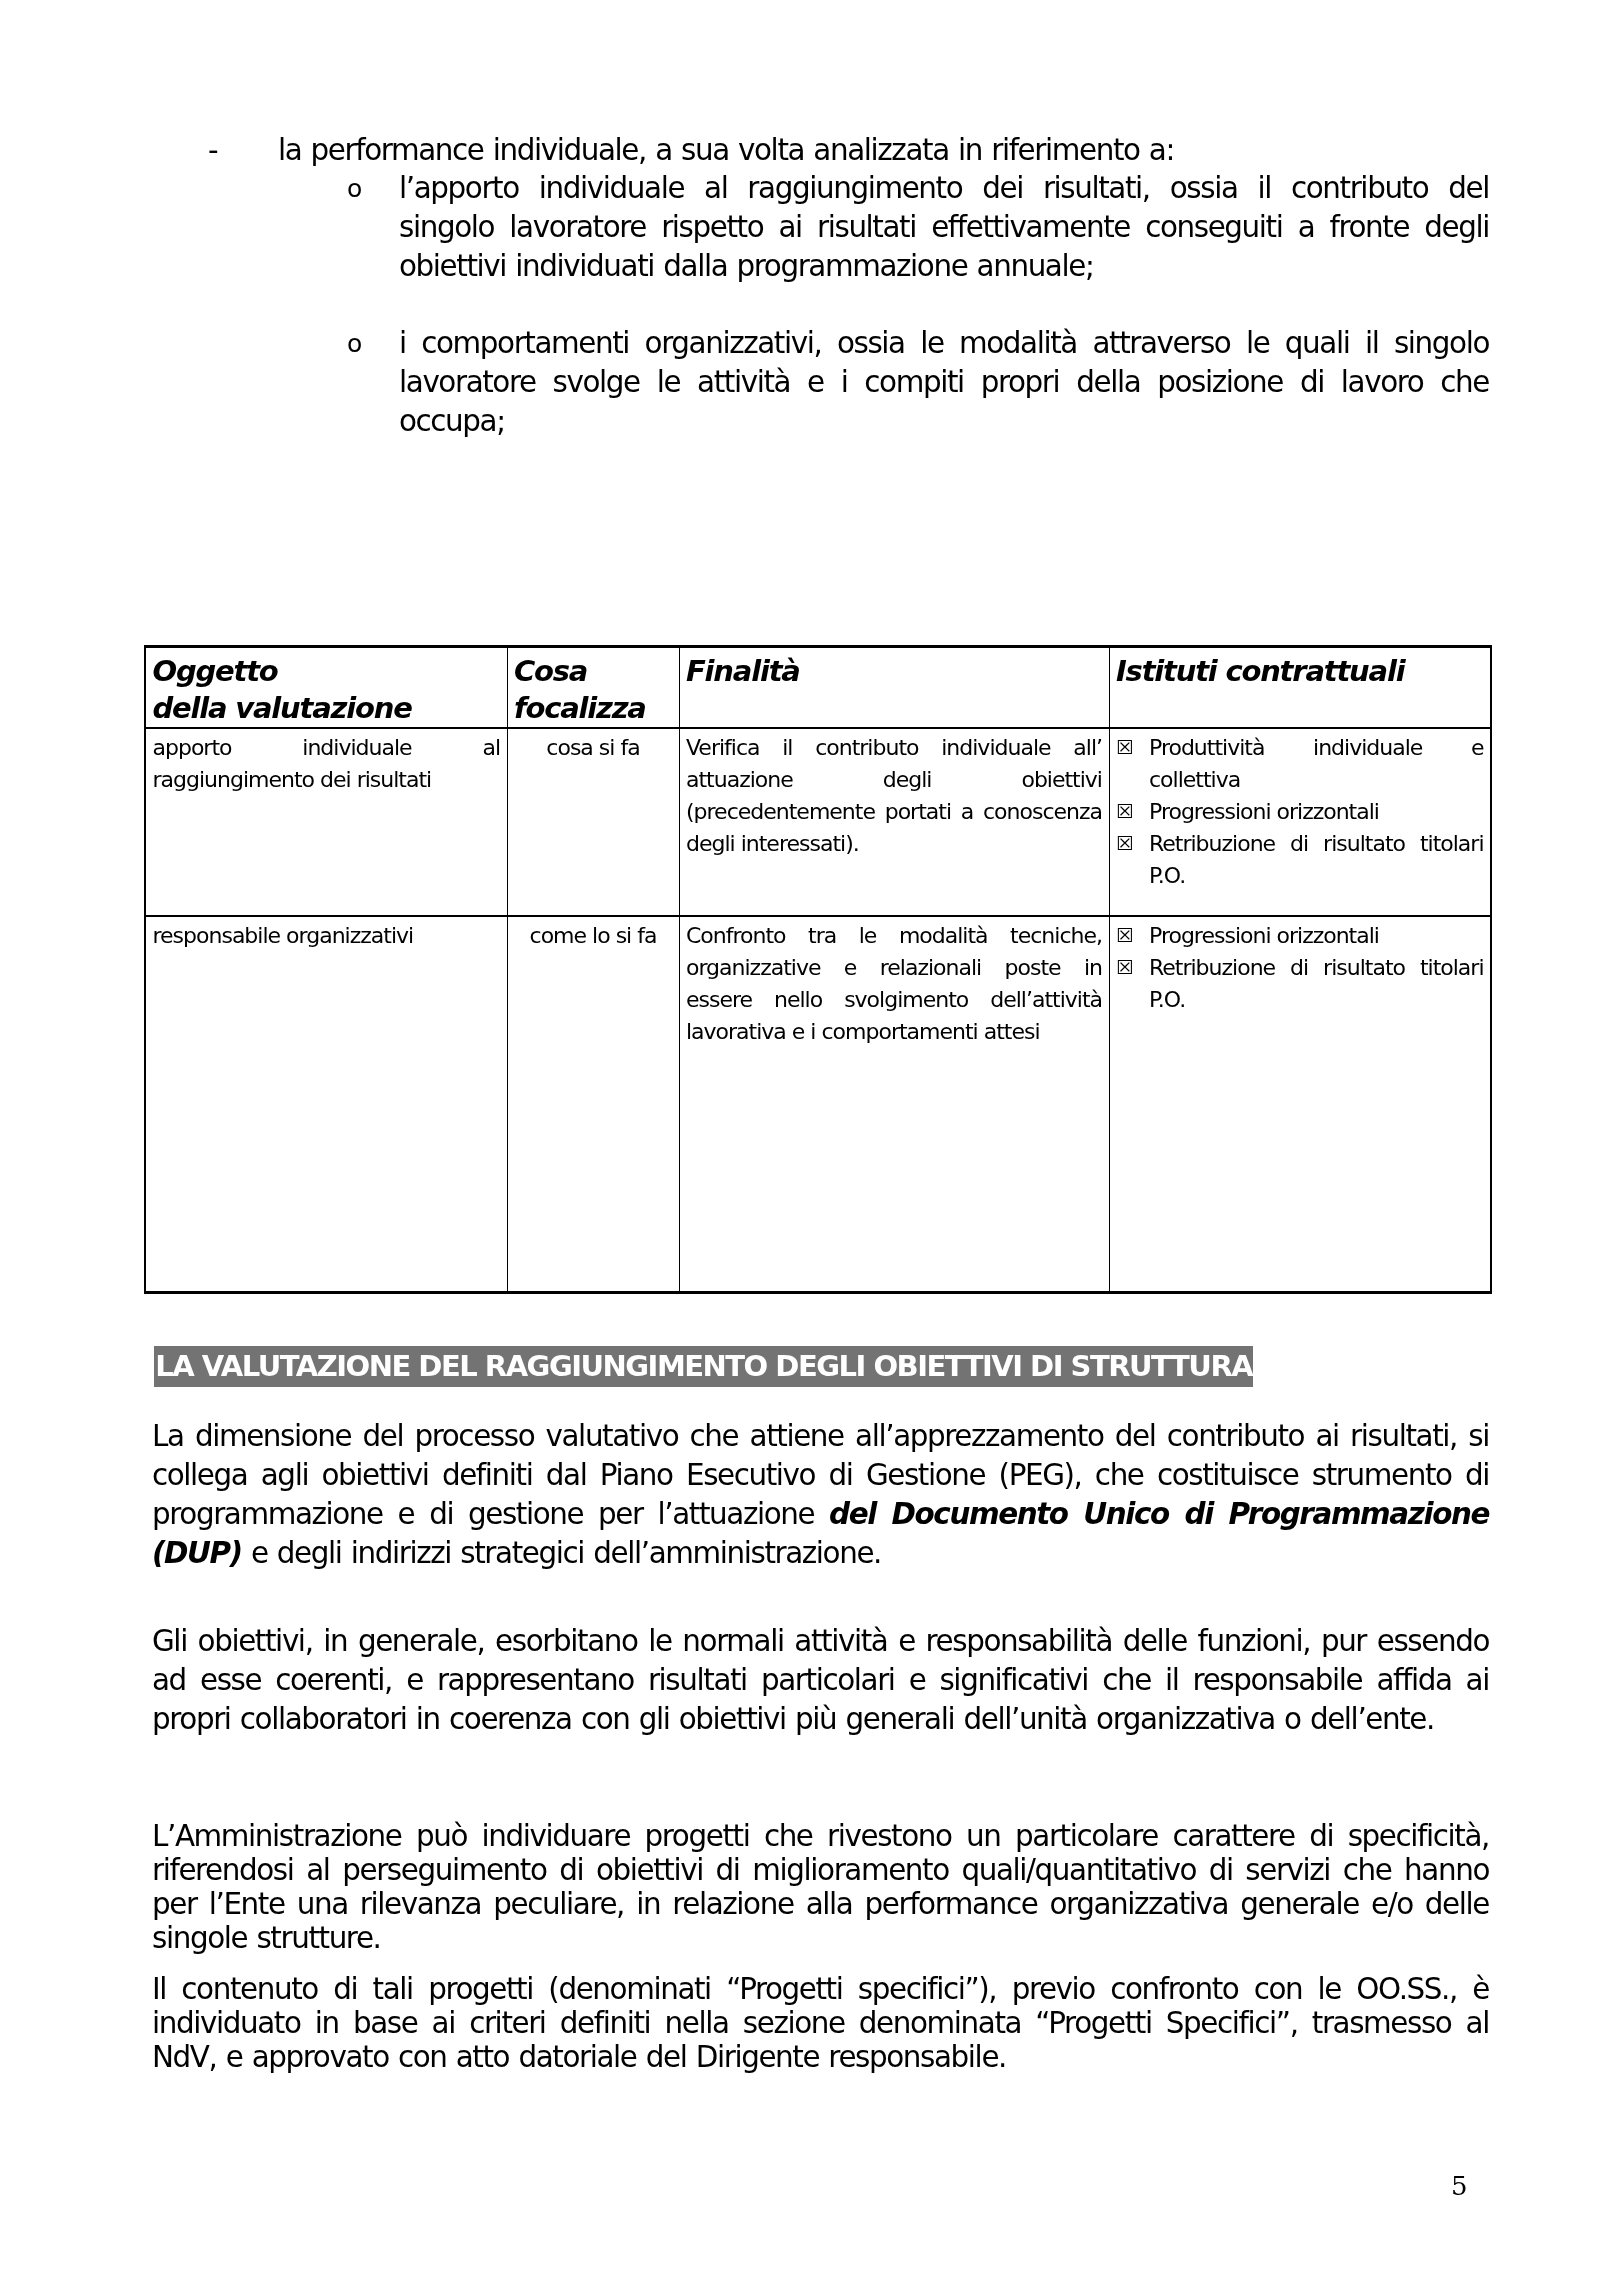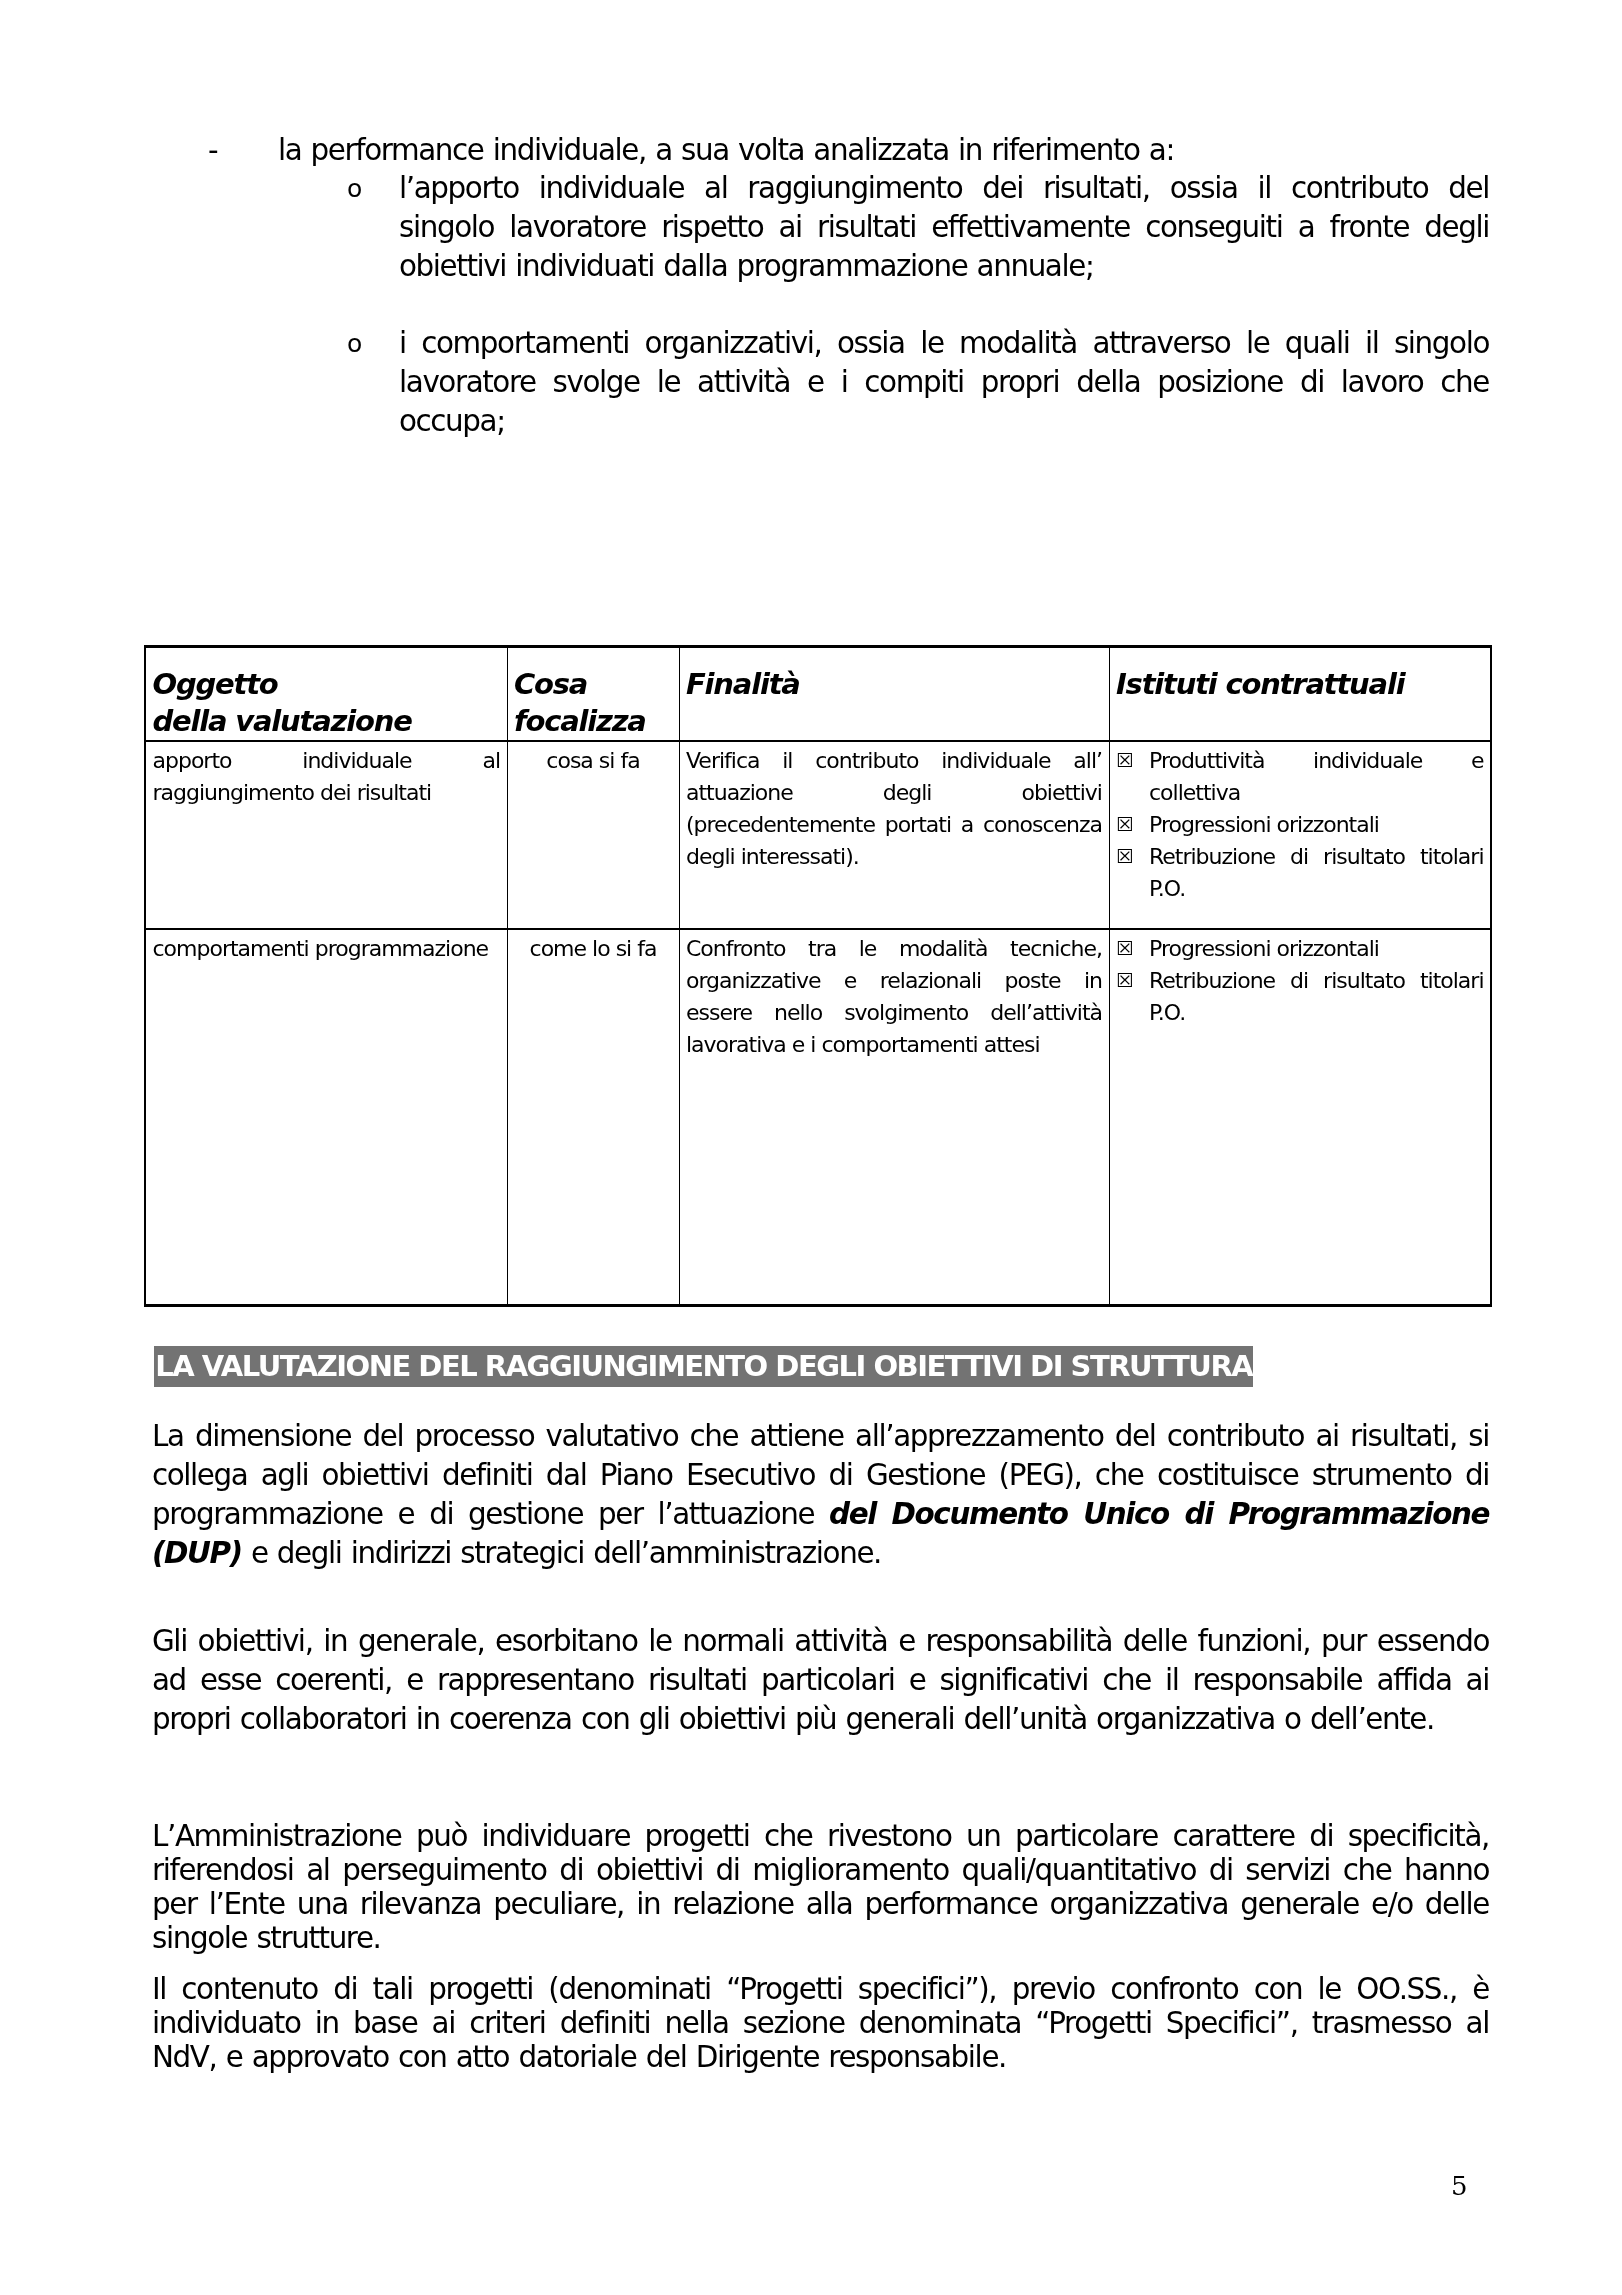--- a/index.html
+++ b/index.html
@@ -30,21 +30,21 @@
       position: absolute; left: 144px; top: 645px; width: 1346px; height: 623px;
       border-collapse: collapse; table-layout: fixed;
     }
     .tbl td, .tbl th {
       border: 1.3px solid #000; vertical-align: top; padding: 2.6px 6.5px 0 6.5px;
       font-size: 22px; line-height: 32px; letter-spacing: -1px; text-align: justify;
       font-weight: normal;
     }
     .tbl th {
       font-weight: bold; font-style: italic; font-size: 29px; line-height: 37px;
-      text-align: left; letter-spacing: -1.2px; padding-top: 18px;
+      text-align: left; letter-spacing: -1.2px; padding-top: 5px;
     }
     .tbl tr.head { height: 80px; }
     .tbl tr.r1 { height: 188px; margin-left: 11px; }
     .tbl tr.r2 { height: 376px; }
     .tbl { border: 2.6px solid #000; }
     .tbl tr.head th { border-top: 3.3px solid #000; border-bottom: 2.6px solid #000; }
     .tbl tr.r1 td { border-bottom: 2.6px solid #000; }
     .tbl tr.r2 td { border-bottom: 3.9px solid #000; }
     .center { text-align: center !important; }
     .checks { list-style: none; margin: 0; padding: 0; }
@@ -106,21 +106,21 @@
       <td style="text-align-last:left;">Verifica il contributo individuale all’ attuazione degli obiettivi (precedentemente portati a conoscenza degli interessati).</td>
       <td>
         <ul class="checks">
           <li><span class="cb">☒</span><span>Produttività individuale e collettiva</span></li>
           <li><span class="cb">☒</span><span>Progressioni orizzontali</span></li>
           <li><span class="cb">☒</span><span>Retribuzione di risultato titolari P.O.</span></li>
         </ul>
       </td>
     </tr>
     <tr class="r2">
-      <td style="text-align:left;">comportamenti programmazione</td>
+      <td style="text-align:left;">responsabile organizzativi</td>
       <td class="center">come lo si fa</td>
       <td style="text-align-last:left;">Confronto tra le modalità tecniche, organizzative e relazionali poste in essere nello svolgimento dell’attività lavorativa e i comportamenti attesi</td>
       <td>
         <ul class="checks">
           <li><span class="cb">☒</span><span>Progressioni orizzontali</span></li>
           <li><span class="cb">☒</span><span>Retribuzione di risultato titolari P.O.</span></li>
         </ul>
       </td>
     </tr>
   </tbody>

